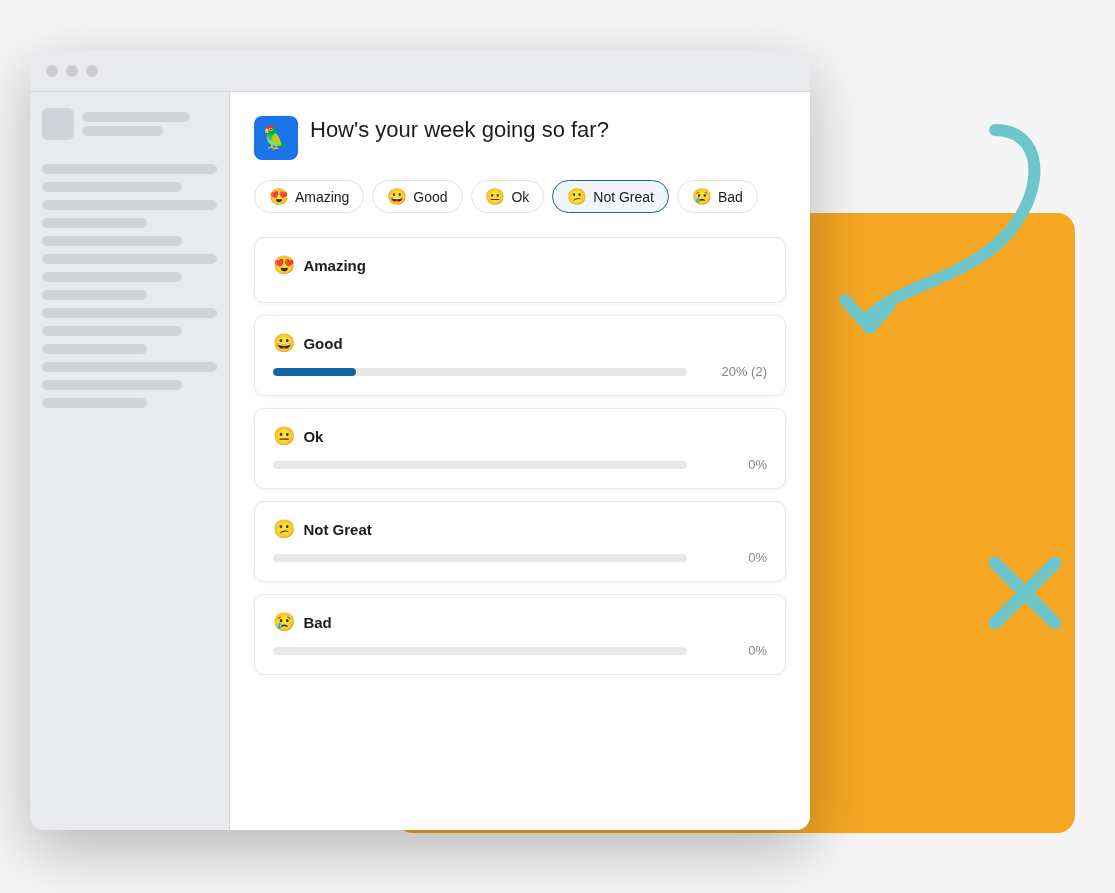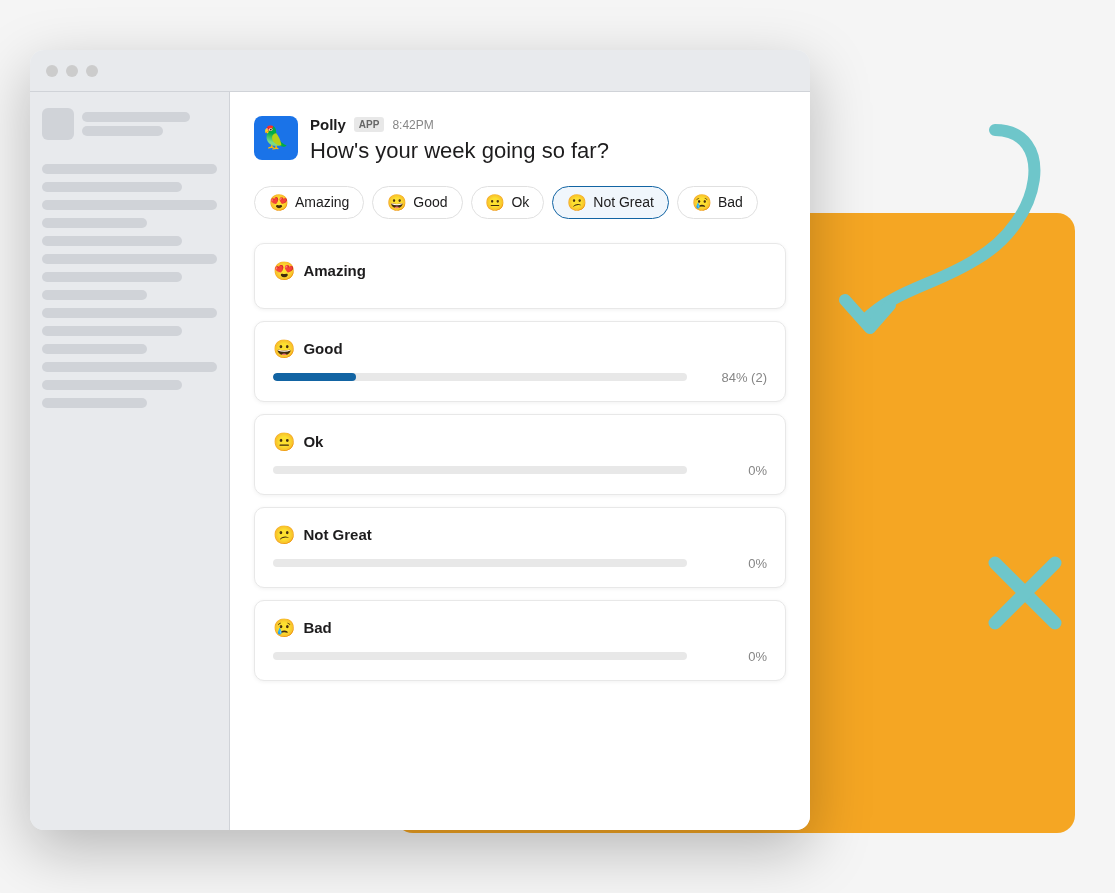--- a/index.html
+++ b/index.html
@@ -343,25 +343,20 @@
         </div>
       </div>
 
       <div class="main-content">
 
         <div class="polly-header">
           <div class="polly-avatar">
             🦜
           </div>
           <div class="polly-info">
-            <div class="polly-name-row">
-              <span class="polly-name">Polly</span>
-              <span class="app-badge">APP</span>
-              <span class="polly-time">8:42PM</span>
-            </div>
             <div class="polly-question">How's your week going so far?</div>
           </div>
         </div>
 
         <div class="answer-options">
           <div class="answer-option">
             <span class="emoji">😍</span>
             <span>Amazing</span>
           </div>
           <div class="answer-option">
@@ -391,21 +386,21 @@
 
         <div class="result-card">
           <div class="result-label">
             <span class="emoji">😀</span>
             <span>Good</span>
           </div>
           <div class="progress-row">
             <div class="progress-track">
               <div class="progress-fill" style="width: 20%"></div>
             </div>
-            <span class="progress-pct">84% (2)</span>
+            <span class="progress-pct">20% (2)</span>
           </div>
         </div>
 
         <div class="result-card">
           <div class="result-label">
             <span class="emoji">😐</span>
             <span>Ok</span>
           </div>
           <div class="progress-row">
             <div class="progress-track">

